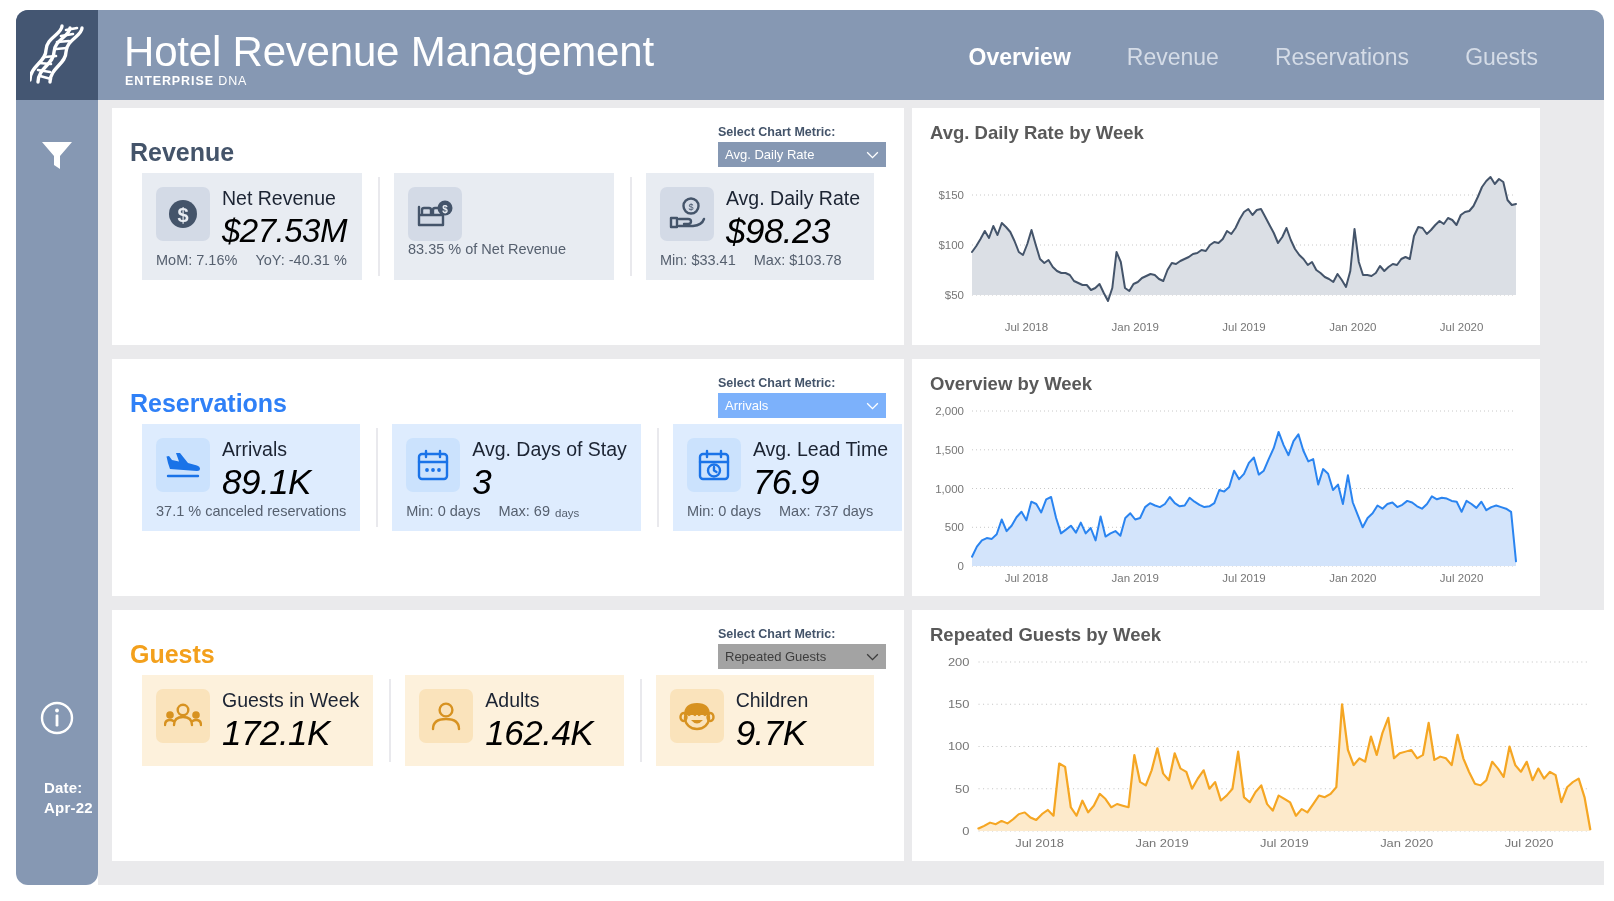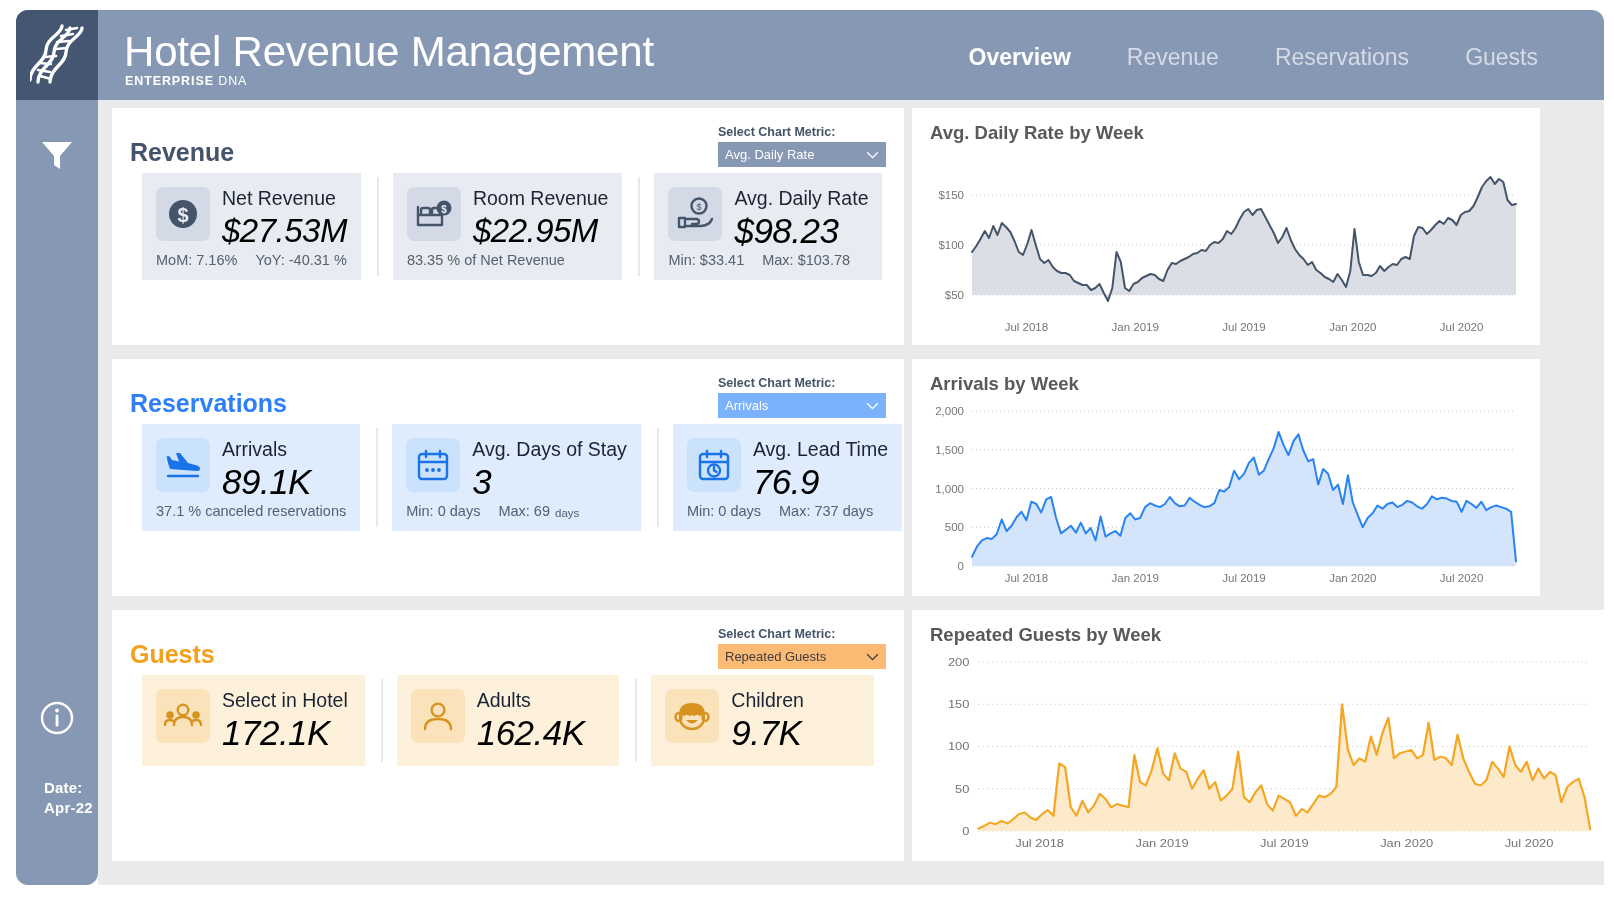--- a/index.html
+++ b/index.html
@@ -101,21 +101,21 @@
   .metric-sel { position: absolute; right: 18px; top: 17px; width: 168px; }
   .metric-label {
     font-size: 12.5px; font-weight: bold; color: #44546a; margin-bottom: 3px;
   }
   .metric-box {
     height: 25px; display: flex; align-items: center; justify-content: space-between;
     padding: 0 7px; font-size: 13px; cursor: pointer;
   }
   .mb-grey   { background: #8698b3; color: #ffffff; }
   .mb-blue   { background: #7cb1fb; color: #ffffff; }
-  .mb-orange { background: #fdba74; color: #3d3d3d; }
+  .mb-orange { background: #a3a3a3; color: #3d3d3d; }
   .chev { width: 13px; height: 8px; }
 
   
   .kpis { position: absolute; left: 14px; top: 65px; right: 14px; display: flex; }
   .kpi-slot { position: relative; flex: 1 1 0; padding: 0 16px; }
   .kpi-slot + .kpi-slot::before {
     content: ""; position: absolute; left: 0; top: 4px; bottom: 4px;
     width: 2px; background: #e9e9ed;
   }
   .kpi-card { padding: 14px 14px 12px 14px; height: 100%; }
@@ -252,24 +252,20 @@
               <div class="kpi-head">
                 <div class="kpi-icon ic-rev">
                   <svg width="38" height="30" viewBox="0 0 38 30">
                     <path d="M3 8 L3 26 M3 16 L27 16 M3 26 L27 26 M27 26 L27 16" stroke="#44546a" fill="none" stroke-width="2.4" stroke-linecap="round" stroke-linejoin="round"></path>
                     <path d="M6 15 L6 11 Q6 9 8 9 L13 9 Q15 9 15 11 L15 15" stroke="#44546a" fill="none" stroke-width="2.4" stroke-linecap="round" stroke-linejoin="round"></path>
                     <path d="M17 15 L17 11 Q17 9 19 9 L24 9 Q26 9 26 11 L26 15" stroke="#44546a" fill="none" stroke-width="2.4" stroke-linecap="round" stroke-linejoin="round"></path>
                     <circle cx="29" cy="9" r="7.5" fill="#44546a"></circle>
                     <text x="29" y="13.5" text-anchor="middle" font-family="Liberation Sans, sans-serif" font-size="10" font-weight="bold" fill="#e8ecf2">$</text>
                   </svg>
                 </div>
-                <div class="kpi-texts">
-                  <div class="kpi-name">Room Revenue</div>
-                  <div class="kpi-value small">$22.95M</div>
-                </div>
               </div>
               <div class="kpi-foot">
                 <span class="seg">
                   <span>83.35 % of Net Revenue</span>
                 </span>
               </div>
             </div>
           </div>
           <div class="kpi-slot">
             <div class="kpi-card c-rev">
@@ -408,21 +404,21 @@
                 <span class="seg">
                   <span>Max:  737 days</span>
                 </span>
               </div>
             </div>
           </div>
         </div>
     </div>
 
     <div class="chart-panel cp2">
-      <div class="chart-title">Arrivals by Week</div>
+      <div class="chart-title">Overview by Week</div>
       <div class="plot" id="plot1">
           <svg viewBox="0 0 610 185" preserveAspectRatio="none">
             <line x1="52" y1="163.0" x2="596" y2="163.0" stroke="#c8c8c8" stroke-width="1" stroke-dasharray="1 3"></line>
             <line x1="52" y1="124.3" x2="596" y2="124.3" stroke="#c8c8c8" stroke-width="1" stroke-dasharray="1 3"></line>
             <line x1="52" y1="85.5" x2="596" y2="85.5" stroke="#c8c8c8" stroke-width="1" stroke-dasharray="1 3"></line>
             <line x1="52" y1="46.8" x2="596" y2="46.8" stroke="#c8c8c8" stroke-width="1" stroke-dasharray="1 3"></line>
             <line x1="52" y1="8.0" x2="596" y2="8.0" stroke="#c8c8c8" stroke-width="1" stroke-dasharray="1 3"></line>
             <polygon points="52,163.0 52.0,153.7 56.9,143.6 61.9,137.4 66.8,135.1 71.8,135.9 76.7,131.2 81.7,116.5 86.6,128.1 91.6,122.7 96.5,114.2 101.5,108.8 106.4,117.3 111.3,98.7 116.3,101.0 121.2,109.5 126.2,96.3 131.1,94.0 136.1,115.0 141.0,130.4 146.0,126.6 150.9,122.7 155.9,129.7 160.8,119.6 165.7,130.4 170.7,125.0 175.6,137.4 180.6,113.4 185.5,133.6 190.5,130.4 195.4,128.1 200.4,132.8 205.3,115.0 210.3,110.3 215.2,116.5 220.1,115.0 225.1,104.1 230.0,100.2 235.0,102.5 239.9,104.1 244.9,101.0 249.8,94.0 254.8,100.2 259.7,103.3 264.7,102.5 269.6,94.8 274.5,98.7 279.5,101.8 284.4,104.1 289.4,103.3 294.3,100.2 299.3,87.0 304.2,88.6 309.2,84.0 314.1,67.7 319.1,76.2 324.0,70.8 328.9,59.9 333.9,54.5 338.8,71.6 343.8,67.7 348.7,56.1 353.7,45.2 358.6,28.9 363.6,42.1 368.5,52.2 373.5,38.2 378.4,31.3 383.3,47.5 388.3,58.4 393.2,56.1 398.2,81.6 403.1,66.1 408.1,70.8 413.0,87.0 418.0,81.6 422.9,101.0 427.9,72.3 432.8,99.5 437.7,111.8 442.7,124.3 447.6,115.0 452.6,110.3 457.5,102.5 462.5,105.7 467.4,101.0 472.4,99.5 477.3,104.1 482.3,101.8 487.2,97.9 492.1,99.5 497.1,103.3 502.0,105.7 507.0,101.0 511.9,93.3 516.9,96.3 521.8,94.8 526.8,95.6 531.7,97.9 536.7,98.7 541.6,108.8 546.5,97.9 551.5,101.0 556.4,104.9 561.4,98.7 566.3,107.2 571.3,104.1 576.2,102.5 581.2,104.1 586.1,105.7 591.1,108.8 596.0,158.3 596,163.0" fill="#d3e4fb"></polygon>
             <polyline points="52.0,153.7 56.9,143.6 61.9,137.4 66.8,135.1 71.8,135.9 76.7,131.2 81.7,116.5 86.6,128.1 91.6,122.7 96.5,114.2 101.5,108.8 106.4,117.3 111.3,98.7 116.3,101.0 121.2,109.5 126.2,96.3 131.1,94.0 136.1,115.0 141.0,130.4 146.0,126.6 150.9,122.7 155.9,129.7 160.8,119.6 165.7,130.4 170.7,125.0 175.6,137.4 180.6,113.4 185.5,133.6 190.5,130.4 195.4,128.1 200.4,132.8 205.3,115.0 210.3,110.3 215.2,116.5 220.1,115.0 225.1,104.1 230.0,100.2 235.0,102.5 239.9,104.1 244.9,101.0 249.8,94.0 254.8,100.2 259.7,103.3 264.7,102.5 269.6,94.8 274.5,98.7 279.5,101.8 284.4,104.1 289.4,103.3 294.3,100.2 299.3,87.0 304.2,88.6 309.2,84.0 314.1,67.7 319.1,76.2 324.0,70.8 328.9,59.9 333.9,54.5 338.8,71.6 343.8,67.7 348.7,56.1 353.7,45.2 358.6,28.9 363.6,42.1 368.5,52.2 373.5,38.2 378.4,31.3 383.3,47.5 388.3,58.4 393.2,56.1 398.2,81.6 403.1,66.1 408.1,70.8 413.0,87.0 418.0,81.6 422.9,101.0 427.9,72.3 432.8,99.5 437.7,111.8 442.7,124.3 447.6,115.0 452.6,110.3 457.5,102.5 462.5,105.7 467.4,101.0 472.4,99.5 477.3,104.1 482.3,101.8 487.2,97.9 492.1,99.5 497.1,103.3 502.0,105.7 507.0,101.0 511.9,93.3 516.9,96.3 521.8,94.8 526.8,95.6 531.7,97.9 536.7,98.7 541.6,108.8 546.5,97.9 551.5,101.0 556.4,104.9 561.4,98.7 566.3,107.2 571.3,104.1 576.2,102.5 581.2,104.1 586.1,105.7 591.1,108.8 596.0,158.3" fill="none" stroke="#2a84f0" stroke-width="2" stroke-linejoin="round" stroke-linecap="round"></polyline>
             <text class="axis-txt" x="44" y="167.0" text-anchor="end">0</text>
@@ -458,21 +454,21 @@
                   <svg width="38" height="30" viewBox="0 0 38 30">
                     <circle cx="19" cy="9" r="5.3" stroke="#d79220" fill="none" stroke-width="2.4" stroke-linecap="round" stroke-linejoin="round"></circle>
                     <path d="M10 24 Q10 16 19 16 Q28 16 28 24" stroke="#d79220" fill="none" stroke-width="2.4" stroke-linecap="round" stroke-linejoin="round"></path>
                     <circle cx="6" cy="14" r="3.8" fill="#d79220"></circle>
                     <path d="M1 24 Q1 19 6 19 Q8 19 9.3 20" stroke="#d79220" fill="none" stroke-width="2.4" stroke-linecap="round" stroke-linejoin="round"></path>
                     <circle cx="32" cy="14" r="3.8" fill="#d79220"></circle>
                     <path d="M37 24 Q37 19 32 19 Q30 19 28.7 20" stroke="#d79220" fill="none" stroke-width="2.4" stroke-linecap="round" stroke-linejoin="round"></path>
                   </svg>
                 </div>
                 <div class="kpi-texts">
-                  <div class="kpi-name">Select in Hotel</div>
+                  <div class="kpi-name">Guests in Week</div>
                   <div class="kpi-value">172.1K</div>
                 </div>
               </div>
             </div>
           </div>
           <div class="kpi-slot">
             <div class="kpi-card c-gue">
               <div class="kpi-head">
                 <div class="kpi-icon ic-gue">
                   <svg width="34" height="34" viewBox="0 0 34 34">

